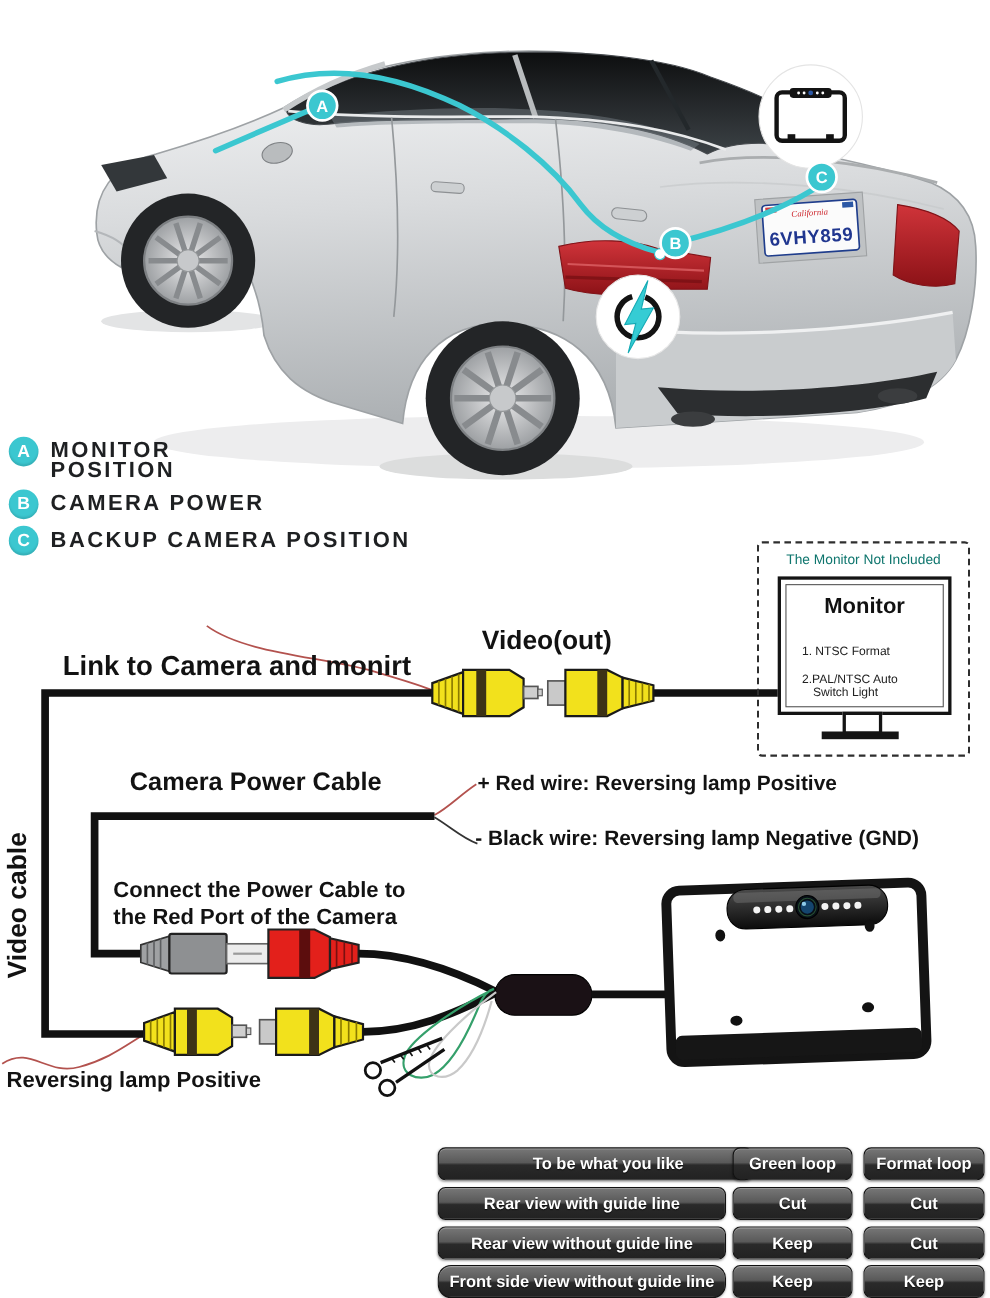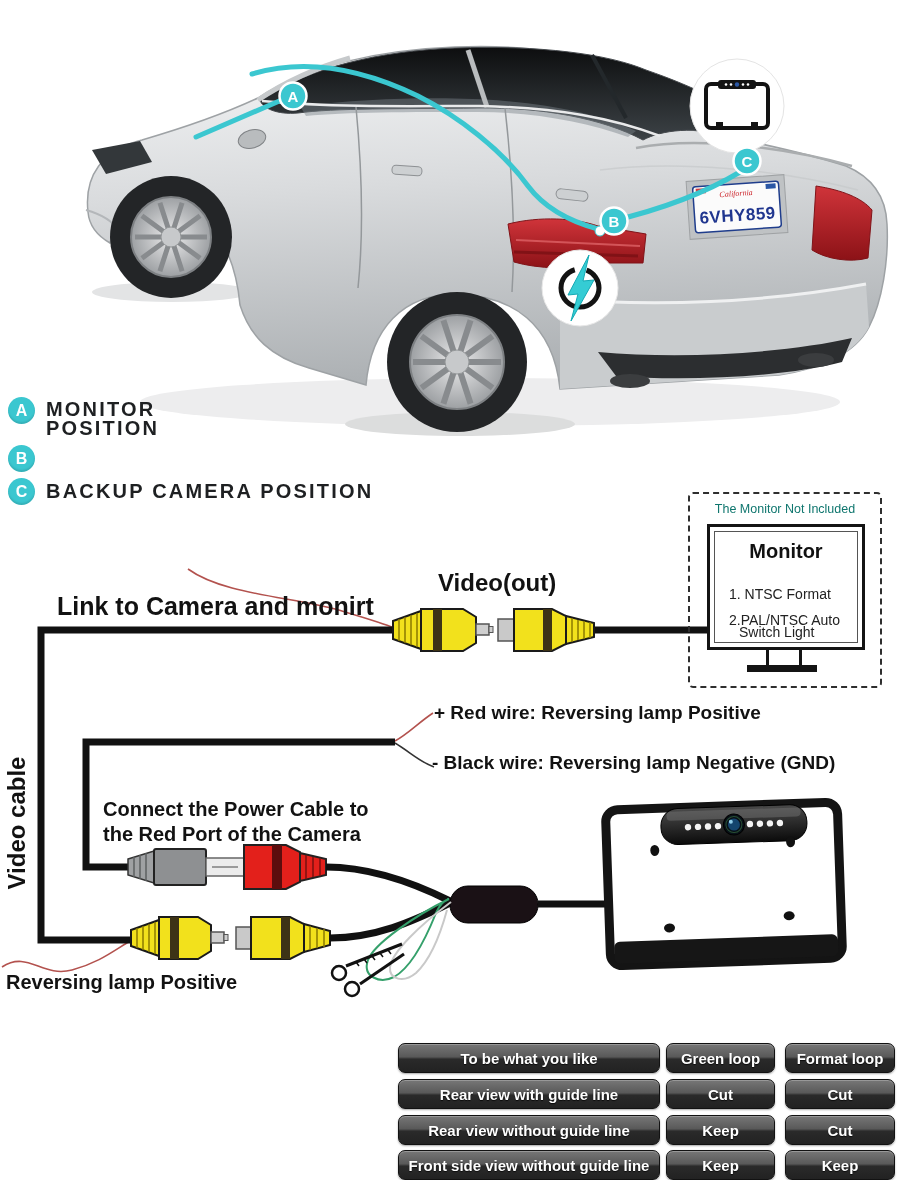--- a/index.html
+++ b/index.html
@@ -16,21 +16,21 @@
   
   #monitor-box{position:absolute;left:688px;top:492px;width:190px;height:192px;
                border:2px dashed #2e2e2e;border-radius:5px;z-index:2;}
   #monitor-note{position:absolute;left:0;top:8px;width:100%;text-align:center;
                 font-size:12.5px;color:#0f766e;}
   #monitor-outer{position:absolute;left:17px;top:30px;width:152px;height:120px;
                  border:3px solid #141414;background:#fff;}
   #monitor-screen{position:absolute;left:4px;top:4px;right:4px;bottom:4px;border:1.5px solid #555;}
   #monitor-title{position:absolute;left:0;top:8px;width:100%;text-align:center;
                  font-size:20px;font-weight:bold;color:#111;}
-  .monitor-item{position:absolute;font-size:14px;color:#222;}
+  .monitor-item{position:absolute;font-size:11px;color:#222;}
   #monitor-neck{position:absolute;left:76px;top:153px;width:30px;height:15px;
                 border:3px solid #141414;background:#fff;}
   #monitor-base{position:absolute;left:57px;top:171px;width:70px;height:7px;background:#141414;}
   
   #table-header{position:absolute;left:400px;top:995px;width:444px;height:40px;z-index:2;
     background:linear-gradient(180deg,#7db0bf 0%,#3d778c 40%,#16424f 100%);
     border:1px solid #0c2d38;border-radius:8px;box-shadow:inset 0 1px 0 rgba(255,255,255,.35);
     display:flex;flex-direction:column;align-items:center;justify-content:center;}
   #table-title{color:#fff;font-weight:bold;font-size:17px;letter-spacing:.4px;
                text-shadow:0 1px 1px rgba(0,0,0,.5);}
@@ -293,30 +293,32 @@
 
 <div class="legend-item" style="left:8px;top:397px;">
   <div class="badge">A</div>
   <div class="legend-text">
     <span>MONITOR</span>
     <span>POSITION</span>
   </div>
 </div>
 <div class="legend-item" style="left:8px;top:445px;">
   <div class="badge">B</div>
+  <div class="legend-text" style="padding-top:4px;">CAMERA POWER</div>
 </div>
 <div class="legend-item" style="left:8px;top:478px;">
   <div class="badge">C</div>
   <div class="legend-text" style="padding-top:4px;">BACKUP CAMERA POSITION</div>
 </div>
 
 <div class="lbl" style="left:57px;top:592px;font-size:25px;">Link to Camera and monirt</div>
 <div class="lbl" style="left:438px;top:569px;font-size:24px;">Video(out)</div>
 <div class="lbl" style="left:-102px;top:808px;width:240px;height:30px;text-align:center;
      font-size:24px;transform:rotate(-90deg);">Video cable</div>
+<div class="lbl" style="left:118px;top:697px;font-size:23px;">Camera Power Cable</div>
 <div class="lbl" style="left:434px;top:702px;font-size:19px;">+ Red wire: Reversing lamp Positive</div>
 <div class="lbl" style="left:432px;top:752px;font-size:19px;">- Black wire: Reversing lamp Negative (GND)</div>
 <div class="lbl" style="left:6px;top:971px;font-size:20px;">Reversing lamp Positive</div>
 <div class="lbl" style="left:103px;top:797px;font-size:20px;line-height:25px;">
   <span style="display:block;">Connect the Power Cable to</span>
   <span style="display:block;">the Red Port of the Camera</span>
 </div>
 
 <div id="monitor-box">
   <div id="monitor-note">The Monitor Not Included</div>
@@ -326,29 +328,29 @@
       <div class="monitor-item" style="left:14px;top:54px;">1. NTSC Format</div>
       <div class="monitor-item" style="left:14px;top:80px;">2.PAL/NTSC Auto</div>
       <div class="monitor-item" style="left:24px;top:92px;">Switch Light</div>
     </div>
   </div>
   <div id="monitor-neck"></div>
   <div id="monitor-base"></div>
 </div>
 
 
-<div class="tbtn" style="left:398px;top:1043px;width:260px;">To be what you like</div>
+<div class="tbtn" style="left:398px;top:1043px;width:260px;padding-left:24px;">To be what you like</div>
 <div class="tbtn" style="left:666px;top:1043px;width:107px;">Green loop</div>
 <div class="tbtn" style="left:785px;top:1043px;width:108px;">Format loop</div>
 
 <div class="tbtn" style="left:398px;top:1079px;width:260px;">Rear view with guide line</div>
 <div class="tbtn" style="left:666px;top:1079px;width:107px;">Cut</div>
 <div class="tbtn" style="left:785px;top:1079px;width:108px;">Cut</div>
 
 <div class="tbtn" style="left:398px;top:1115px;width:260px;">Rear view without guide line</div>
 <div class="tbtn" style="left:666px;top:1115px;width:107px;">Keep</div>
 <div class="tbtn" style="left:785px;top:1115px;width:108px;">Cut</div>
 
-<div class="tbtn" style="left:398px;top:1150px;width:260px;">Front side view without guide line</div>
+<div class="tbtn" style="left:398px;top:1150px;width:260px;border-radius:12px;">Front side view without guide line</div>
 <div class="tbtn" style="left:666px;top:1150px;width:107px;">Keep</div>
 <div class="tbtn" style="left:785px;top:1150px;width:108px;">Keep</div>
 
 </div>
 
 </body></html>

